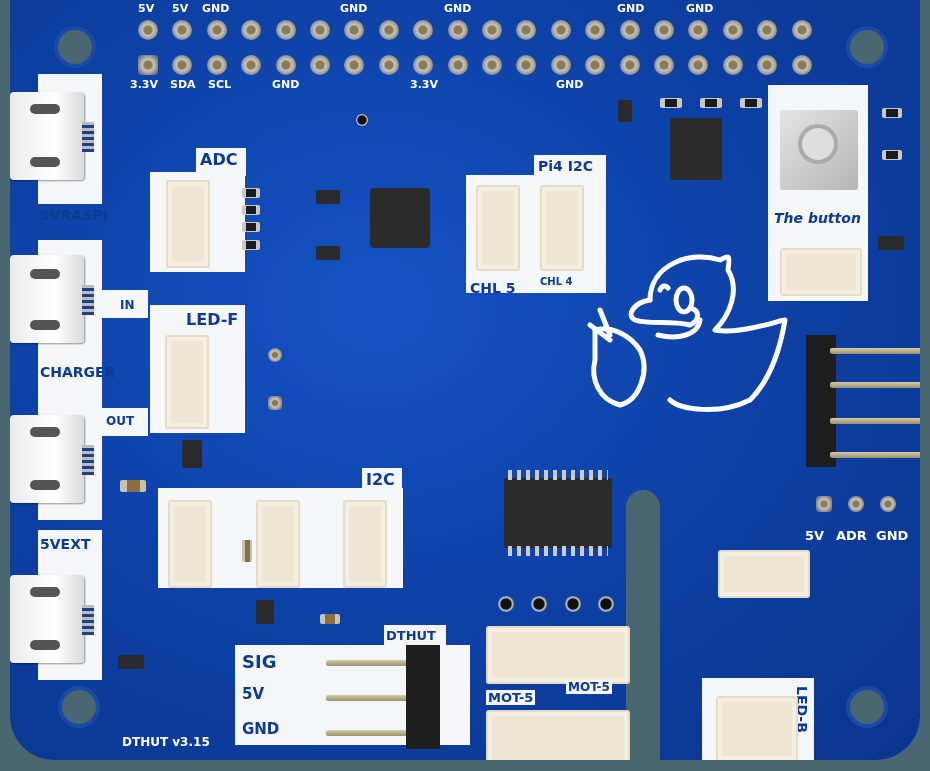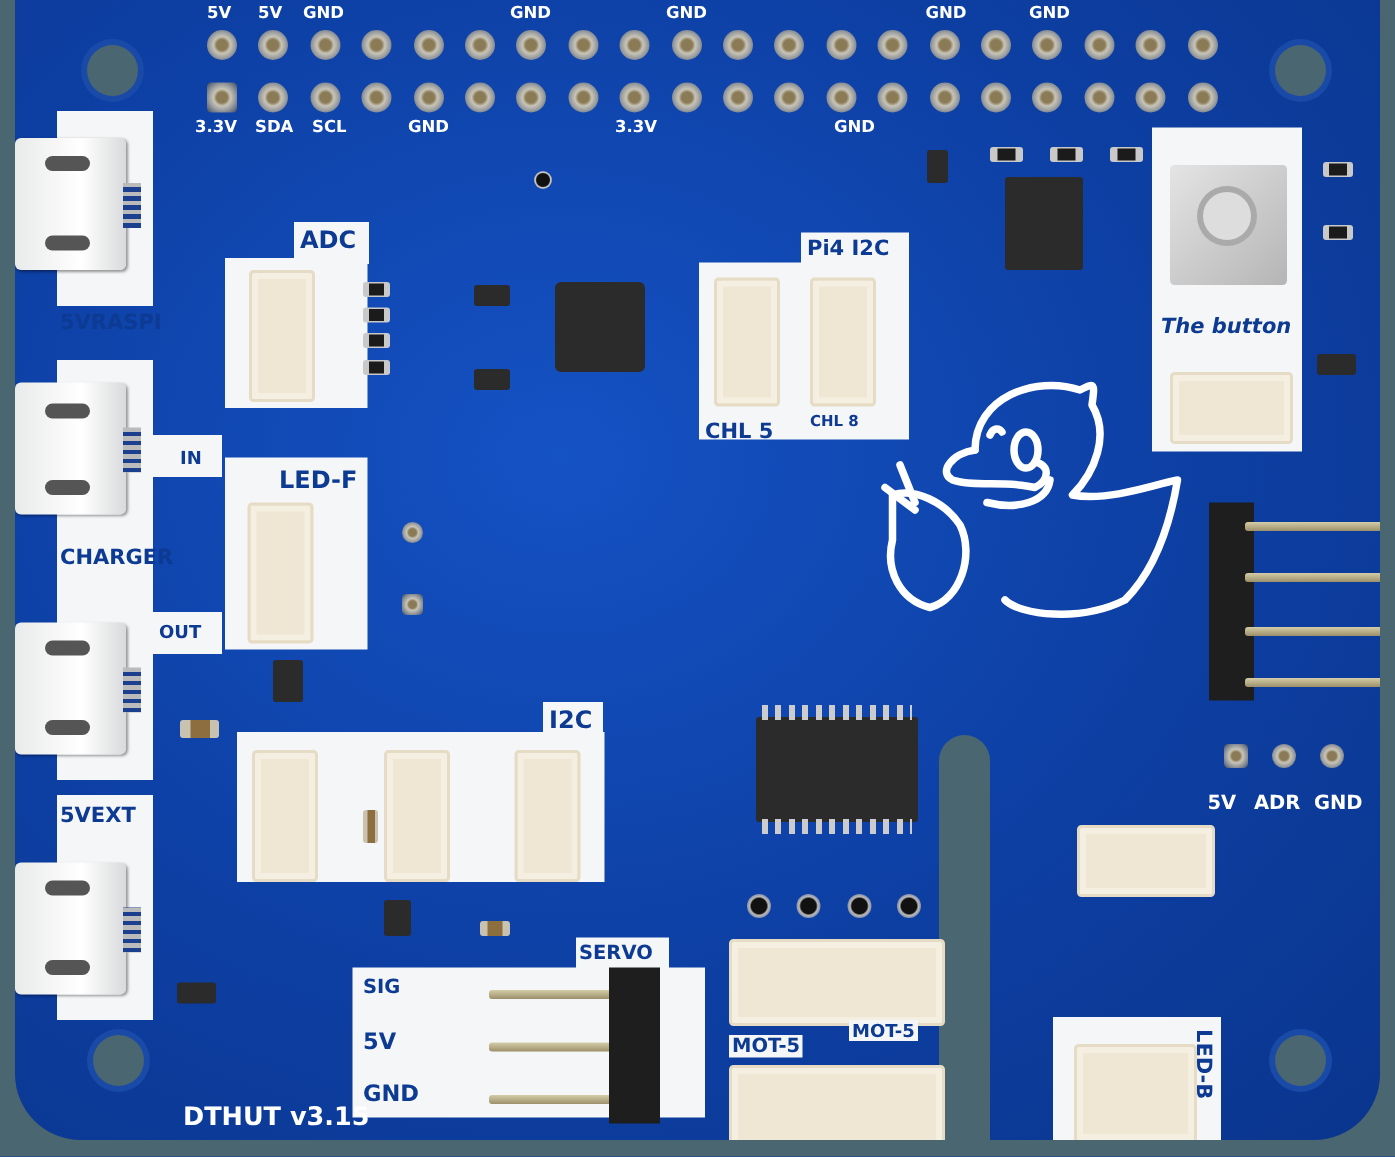--- a/index.html
+++ b/index.html
@@ -153,21 +153,21 @@
   <div class="ic" style="left:360px;top:188px;width:60px;height:60px;border-radius:4px;"></div>
 
   <div class="ic" style="left:660px;top:118px;width:52px;height:62px;"></div>
 
   <div class="pad-white" style="left:456px;top:175px;width:140px;height:118px;"></div>
   <div class="pad-white" style="left:524px;top:155px;width:72px;height:26px;"></div>
   <span class="silk-blue" style="left:528px;top:158px;font-size:14px;">Pi4 I2C</span>
   <div class="jst" style="left:466px;top:185px;width:40px;height:82px;"></div>
   <div class="jst" style="left:530px;top:185px;width:40px;height:82px;"></div>
   <span class="silk-blue" style="left:460px;top:280px;font-size:14px;">CHL 5</span>
-  <span class="silk-blue" style="left:530px;top:276px;font-size:10px;">CHL 8</span>
+  <span class="silk-blue" style="left:530px;top:276px;font-size:10px;">CHL 4</span>
 
   <div class="pad-white" style="left:758px;top:85px;width:100px;height:216px;"></div>
   <div style="position:absolute;left:770px;top:110px;width:78px;height:80px;background:linear-gradient(135deg,#e4e4e4,#b5b5b5);border-radius:3px;">
     <div style="position:absolute;left:22px;top:18px;width:32px;height:32px;border-radius:50%;background:#ddd;box-shadow:0 0 0 4px #aaa;"></div>
   </div>
   <span class="silk-blue" style="left:764px;top:210px;font-size:14px;font-style:italic;">The button</span>
   <div class="jst" style="left:770px;top:248px;width:78px;height:44px;"></div>
 
   <svg class="abs" style="left:570px;top:240px;" width="220" height="200" viewBox="0 0 220 200">
     <g fill="none" stroke="#ffffff" stroke-width="5" stroke-linejoin="round" stroke-linecap="round">
@@ -203,41 +203,41 @@
 
   <div class="hole" style="left:488px;top:596px;width:16px;height:16px;background:radial-gradient(circle,#111 0 45%,#bbb 55%,#1a3b8a 100%);"></div>
   <div class="hole" style="left:521px;top:596px;width:16px;height:16px;background:radial-gradient(circle,#111 0 45%,#bbb 55%,#1a3b8a 100%);"></div>
   <div class="hole" style="left:555px;top:596px;width:16px;height:16px;background:radial-gradient(circle,#111 0 45%,#bbb 55%,#1a3b8a 100%);"></div>
   <div class="hole" style="left:588px;top:596px;width:16px;height:16px;background:radial-gradient(circle,#111 0 45%,#bbb 55%,#1a3b8a 100%);"></div>
 
   <div style="position:absolute;left:616px;top:490px;width:34px;height:280px;background:#4a6670;border-radius:17px 17px 0 0;"></div>
 
   <div class="pad-white" style="left:225px;top:645px;width:235px;height:100px;"></div>
   <div class="pad-white" style="left:374px;top:625px;width:62px;height:24px;"></div>
-  <span class="silk-blue" style="left:376px;top:628px;font-size:13px;">SERVO</span>
-  <span class="silk-blue" style="left:232px;top:651px;font-size:13px;">SIG</span>
+  <span class="silk-blue" style="left:376px;top:628px;font-size:13px;">DTHUT</span>
+  <span class="silk-blue" style="left:232px;top:651px;font-size:18px;">SIG</span>
   <span class="silk-blue" style="left:232px;top:685px;font-size:15px;">5V</span>
   <span class="silk-blue" style="left:232px;top:720px;font-size:15px;">GND</span>
   <div>
     <div class="hdr-pin" style="left:316px;top:660px;width:110px;"></div>
     <div class="hdr-pin" style="left:316px;top:695px;width:110px;"></div>
     <div class="hdr-pin" style="left:316px;top:730px;width:110px;"></div>
     <div class="hdr-block" style="left:396px;top:645px;width:34px;height:104px;"></div>
   </div>
 
   <div class="jst" style="left:476px;top:626px;width:140px;height:54px;"></div>
   <span class="silk-blue" style="left:556px;top:680px;font-size:12px;background:#f4f6f7;padding:0 2px;">MOT-5</span>
   <span class="silk-blue" style="left:476px;top:690px;font-size:13px;background:#f4f6f7;padding:0 2px;">MOT-5</span>
   <div class="jst" style="left:476px;top:710px;width:140px;height:55px;"></div>
 
   <div class="pad-white" style="left:692px;top:678px;width:112px;height:82px;"></div>
   <span class="silk-blue" style="left:784px;top:686px;font-size:14px;writing-mode:vertical-rl;">LED-B</span>
   <div class="jst" style="left:706px;top:696px;width:78px;height:62px;"></div>
 
-  <span class="silk" style="left:112px;top:735px;font-size:17px;">DTHUT v3.15</span>
+  <span class="silk" style="left:112px;top:735px;font-size:12px;">DTHUT v3.15</span>
 
   <div class="res" style="left:650px;top:98px;width:22px;height:10px;">
       <div class="body"></div>
     </div>
   <div class="res" style="left:690px;top:98px;width:22px;height:10px;">
       <div class="body"></div>
     </div>
   <div class="res" style="left:730px;top:98px;width:22px;height:10px;">
       <div class="body"></div>
     </div>

